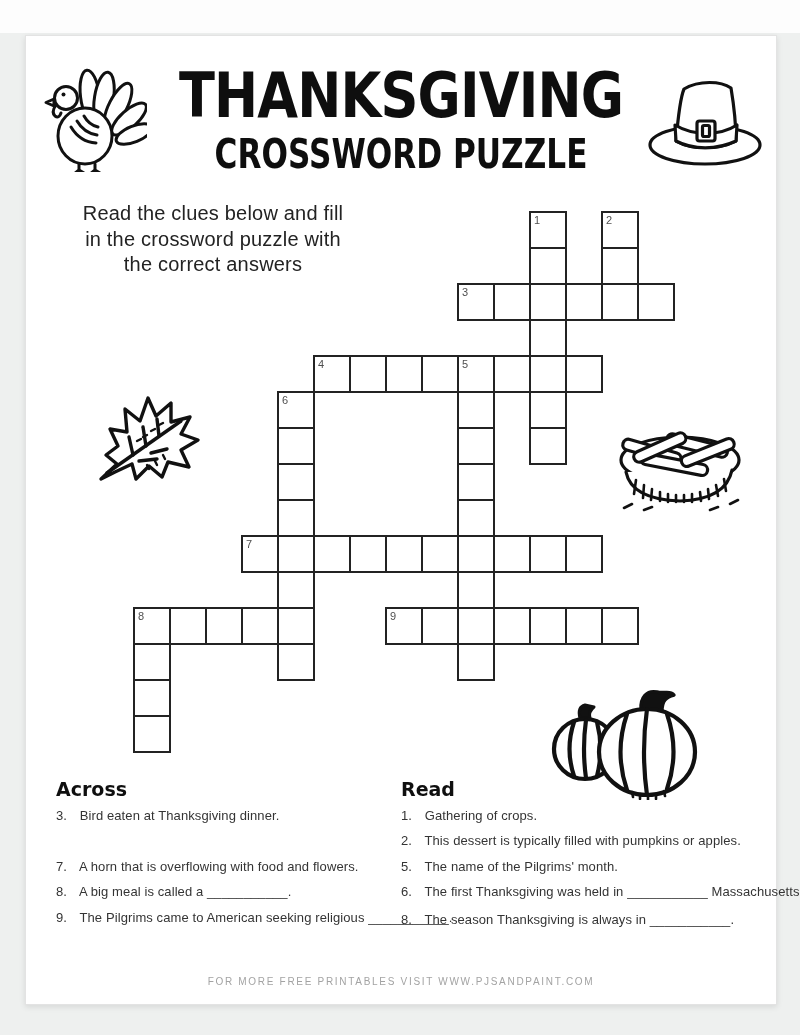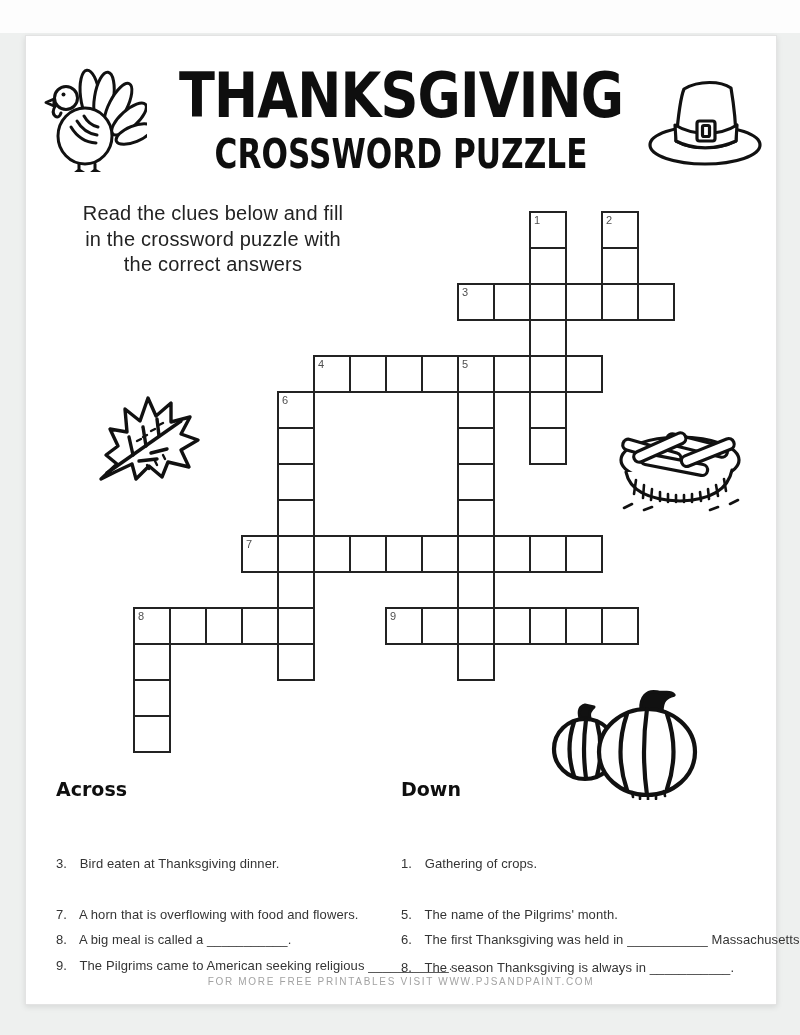--- a/index.html
+++ b/index.html
@@ -15,21 +15,21 @@
   .subtitle{position:absolute;left:0;right:0;top:100px;height:38px;line-height:36px;text-align:center;
          font-family:"DejaVu Sans",sans-serif;font-weight:bold;font-size:41px;color:#0e0e0e;
          transform:scaleX(.76);transform-origin:50% 50%;white-space:nowrap;}
   .instructions{position:absolute;left:32px;width:310px;top:165px;text-align:center;
          font-size:20px;line-height:25.5px;color:#232323;letter-spacing:.2px;}
   .gridlayer{position:absolute;left:0;top:0;width:750px;height:968px;}
   .cell{position:absolute;box-sizing:border-box;border:2px solid #232323;background:#ffffff;}
   .cellnum{position:absolute;font-size:11px;line-height:11px;color:#4f4f4f;}
   .clues-head{position:absolute;font-family:"DejaVu Sans",sans-serif;font-weight:bold;
          font-size:19px;color:#0f0f0f;}
-  .clue-list{position:absolute;width:370px;margin-top:48px;}
+  .clue-list{position:absolute;width:370px;}
   .clue{position:absolute;left:0;white-space:nowrap;font-size:13px;color:#343434;letter-spacing:.1px;}
   .clue .num{display:inline-block;min-width:20px;}
   .footer{position:absolute;left:0;right:0;top:940px;text-align:center;font-size:10px;
          letter-spacing:1.7px;color:#a3a3a3;}
   svg{display:block;}
 </style>
 </head>
 <body>
 
 <div class="backdrop">
@@ -191,23 +191,24 @@
     </div>
 
     <div class="clues-head" style="left:30px;top:742px;">Across</div>
     <div class="clue-list" style="left:30px;top:772px;height:140px;" id="across-list">
         <div class="clue" style="top: 0px;"><span class="num">3.</span><span> Bird eaten at Thanksgiving dinner.</span></div>
         <div class="clue" style="top: 50.8px;"><span class="num">7.</span><span> A horn that is overflowing with food and flowers.</span></div>
         <div class="clue" style="top: 76.2px;"><span class="num">8.</span><span> A big meal is called a ___________.</span></div>
         <div class="clue" style="top: 101.6px;"><span class="num">9.</span><span> The Pilgrims came to American seeking religious ___________.</span></div>
       </div>
 
-    <div class="clues-head" style="left:375px;top:742px;">Down</div>
+    <div class="clues-head" style="left:375px;top:742px;">Read</div>
     <div class="clue-list" style="left:375px;top:772px;height:140px;" id="down-list">
         <div class="clue" style="top: 0px;"><span class="num">1.</span><span> Gathering of crops.</span></div>
+        <div class="clue" style="top: 25.4px;"><span class="num">2.</span><span> This dessert is typically filled with pumpkins or apples.</span></div>
         <div class="clue" style="top: 50.8px;"><span class="num">5.</span><span> The name of the Pilgrims' month.</span></div>
         <div class="clue" style="top: 76.2px;"><span class="num">6.</span><span> The first Thanksgiving was held in ___________ Massachusetts.</span></div>
         <div class="clue" style="top: 104px;"><span class="num">8.</span><span> The season Thanksgiving is always in ___________.</span></div>
       </div>
 
     <div class="footer">FOR MORE FREE PRINTABLES VISIT WWW.PJSANDPAINT.COM</div>
   </div>
 </div>
 
 </body></html>

